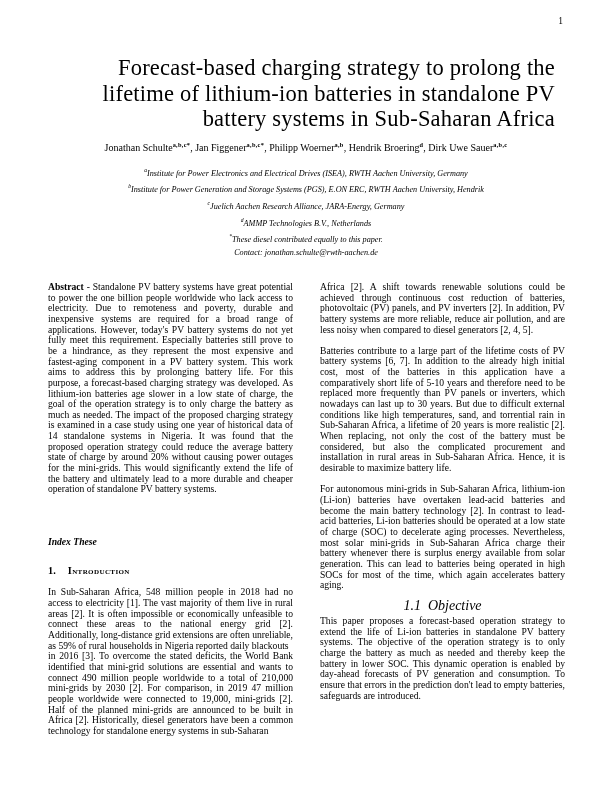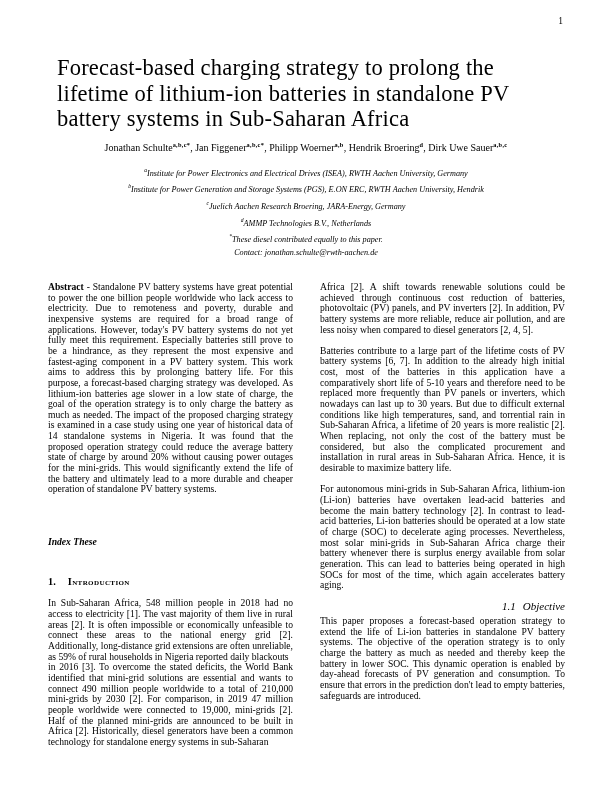--- a/index.html
+++ b/index.html
@@ -4,39 +4,39 @@
 <style>
   html,body{margin:0;padding:0}
   body{
     width:612px;height:792px;background:#ffffff;color:#000000;
     font-family:"Liberation Serif", serif;
     -webkit-font-smoothing:antialiased;
   }
   .page{position:relative;width:612px;height:792px;background:#ffffff;overflow:hidden}
   .page-number{position:absolute;top:16px;right:49px;font-size:9.5px}
   .paper-title{
-    margin:55px auto 0;width:498px;text-align:left;
+    margin:55px auto 0;width:498px;text-align:right;
     font-size:22.5px;line-height:25.5px;font-weight:400;letter-spacing:0.2px;
   }
   .authors-line{margin-top:9px;text-align:center;font-size:10px}
   .authors-line sup{font-size:6.3px;font-weight:bold;letter-spacing:0.3px}
   .affiliations{margin-top:11px;text-align:center;font-size:8.2px;line-height:12.9px;font-style:italic}
   .affiliations sup{font-size:5.6px}
   .aff-note{margin-top:0}
   .columns{display:flex;gap:27px;margin:22px 47px 0 48px}
   .col{width:253px;font-size:9.6px;line-height:10.65px;text-align:justify;text-justify:inter-word}
   .abstract-label{font-weight:bold}
   .index-terms{margin-top:42px;font-style:italic}
   .index-terms .index-label{font-weight:bold;display:block}
-  .sec-heading{margin-top:29px;margin-bottom:11px;font-size:10.3px;font-weight:bold;text-align:left}
+  .sec-heading{margin-top:18px;margin-bottom:11px;font-size:10.3px;font-weight:bold;text-align:left}
   .sec-heading .sec-num{display:inline-block;margin-right:12px}
   .smallcaps{font-variant:small-caps;letter-spacing:0.4px}
   .para{margin:0 0 10.6px 0}
   .para:last-child{margin-bottom:0}
-  .subsec-heading{font-style:italic;font-size:11px;margin:1px 0 4px;text-align:right}
+  .subsec-heading{font-style:italic;font-size:14px;margin:1px 0 4px;text-align:center}
   .subsec-heading .sub-num{display:inline-block;margin-right:7px}
 </style>
 </head>
 <body>
 
 <div class="page">
 
   <div class="page-number">1</div>
 
   <h1 class="paper-title">Forecast-based charging strategy to prolong the lifetime of lithium-ion batteries in standalone PV battery systems in Sub-Saharan Africa</h1>
@@ -45,21 +45,21 @@
     <span class="author"><span>Jonathan Schulte</span><sup>a,b,c*</sup><span>, </span></span>
     <span class="author"><span>Jan Figgener</span><sup>a,b,c*</sup><span>, </span></span>
     <span class="author"><span>Philipp Woerner</span><sup>a,b</sup><span>, </span></span>
     <span class="author"><span>Hendrik Broering</span><sup>d</sup><span>, </span></span>
     <span class="author"><span>Dirk Uwe Sauer</span><sup>a,b,c</sup><span></span></span>
   </div>
 
   <div class="affiliations">
     <div class="aff-line"><sup>a</sup><span>Institute for Power Electronics and Electrical Drives (ISEA), RWTH Aachen University, Germany</span></div>
     <div class="aff-line"><sup>b</sup><span>Institute for Power Generation and Storage Systems (PGS), E.ON ERC, RWTH Aachen University, Hendrik</span></div>
-    <div class="aff-line"><sup>c</sup><span>Juelich Aachen Research Broering, JARA-Energy, Germany</span></div>
+    <div class="aff-line"><sup>c</sup><span>Juelich Aachen Research Alliance, JARA-Energy, Germany</span></div>
     <div class="aff-line"><sup>d</sup><span>AMMP Technologies B.V., Netherlands</span></div>
     <div class="aff-line aff-note"><sup>*</sup><span>These diesel contributed equally to this paper.</span></div>
     <div class="aff-line">Contact: jonathan.schulte@rwth-aachen.de</div>
   </div>
 
   <div class="columns">
 
     <div class="col">
       <p class="para">
         <span class="abstract-label">Abstract</span>

